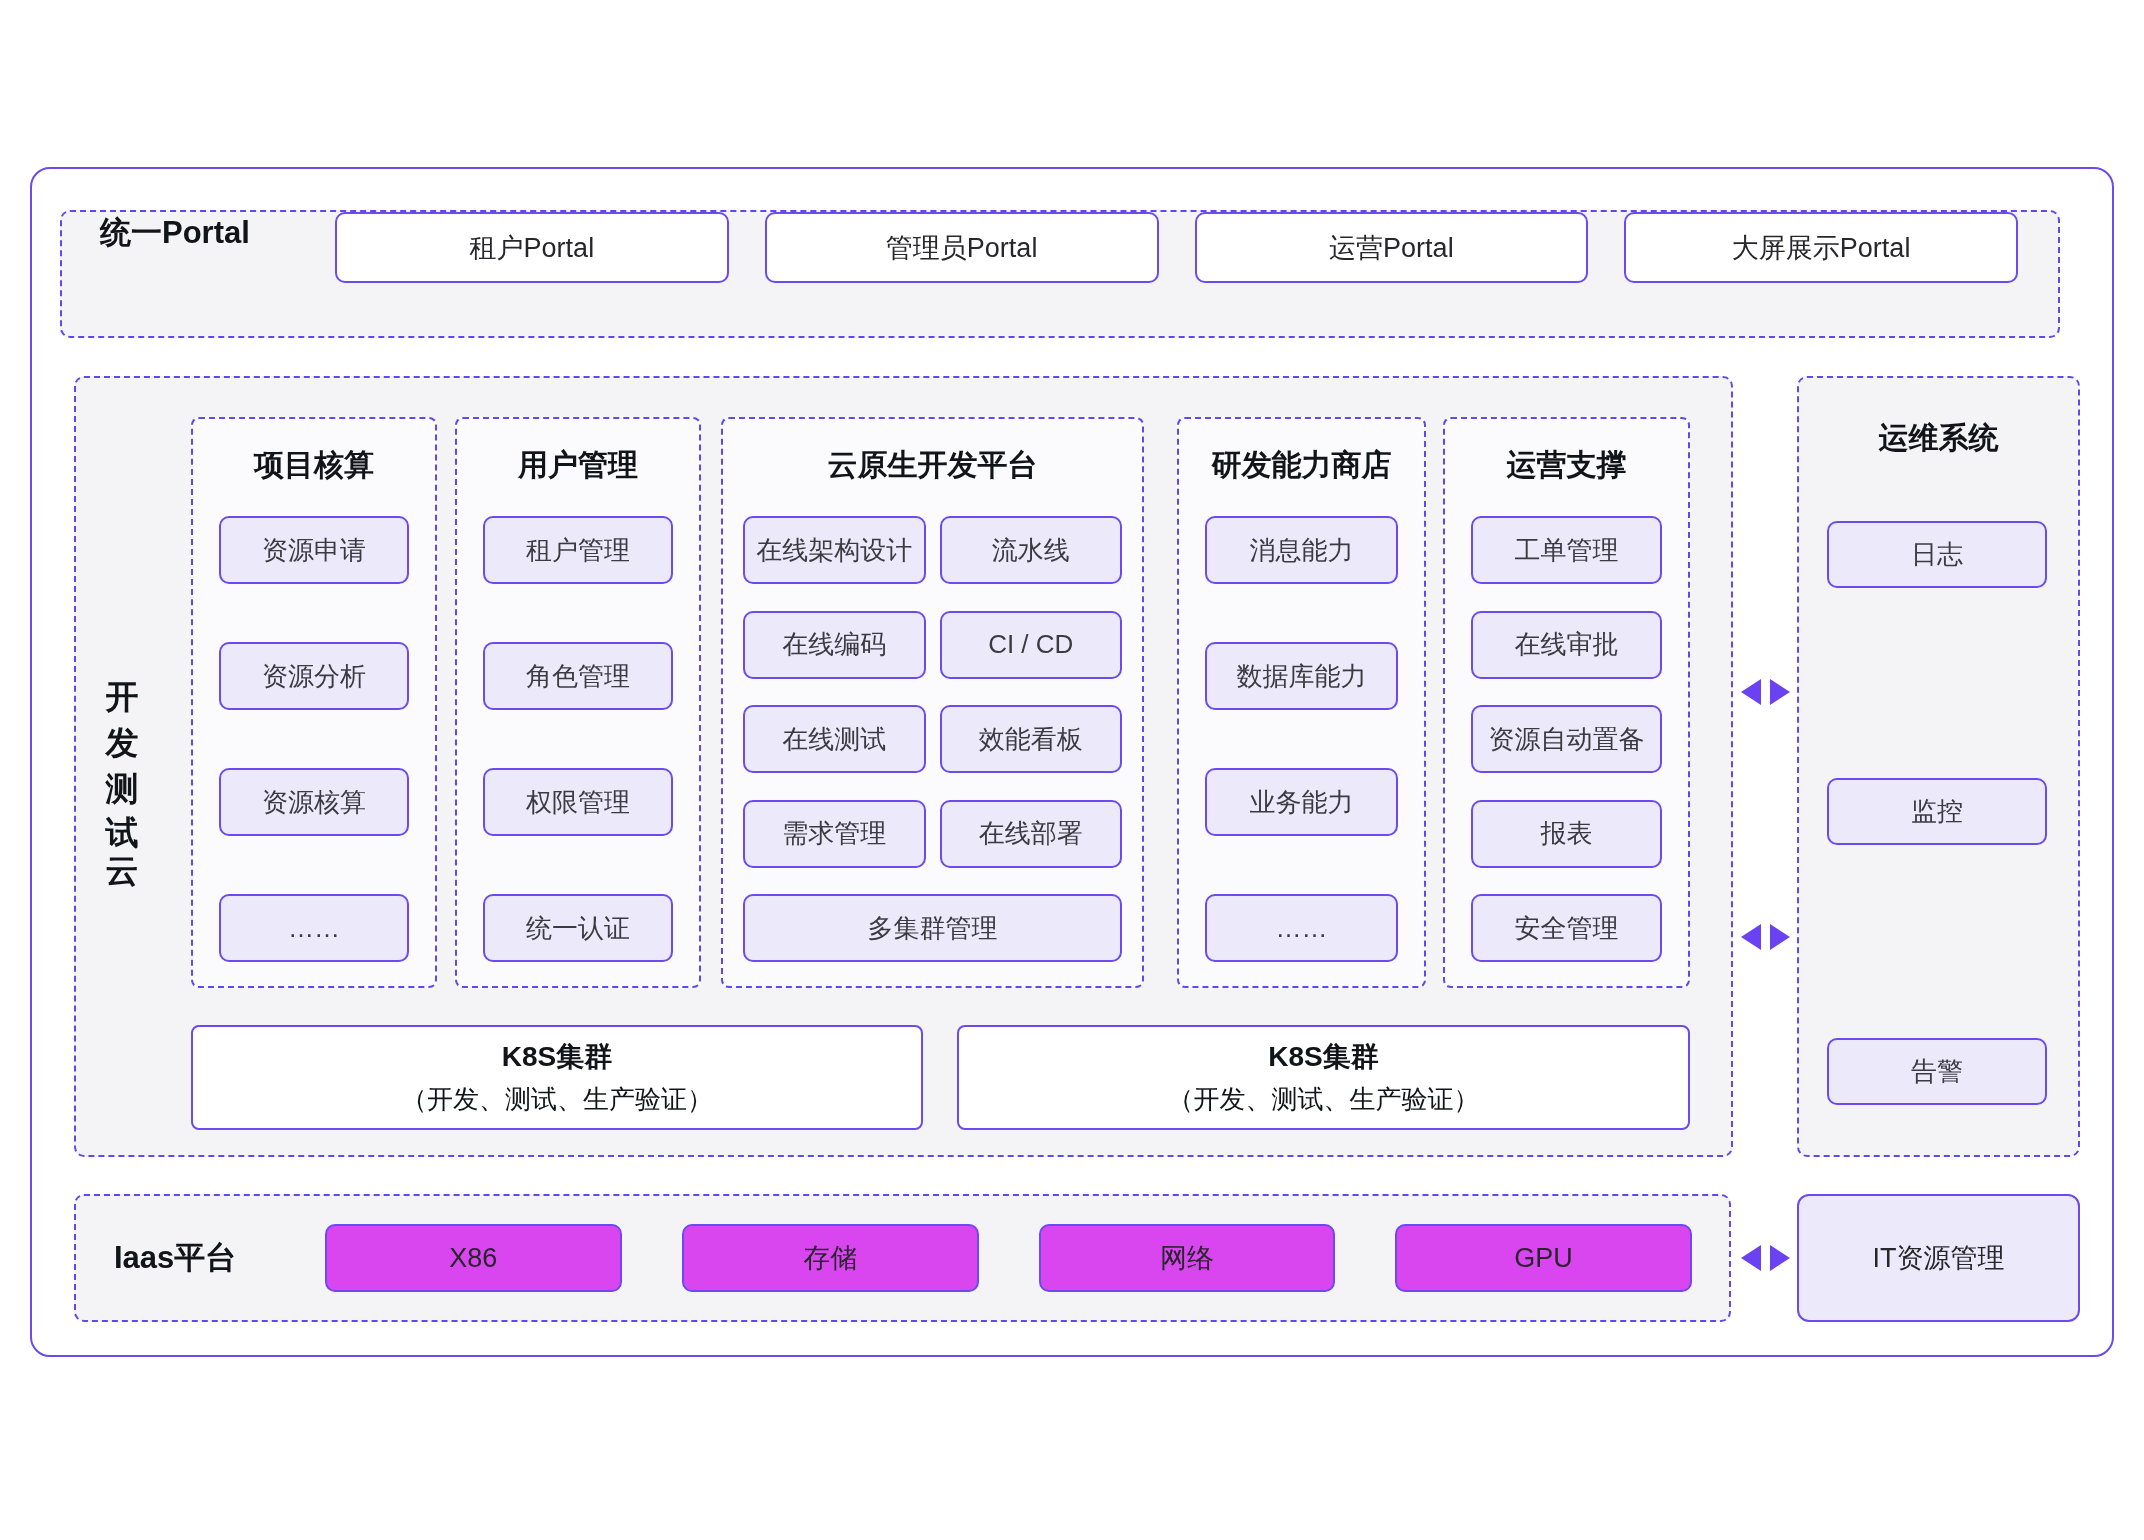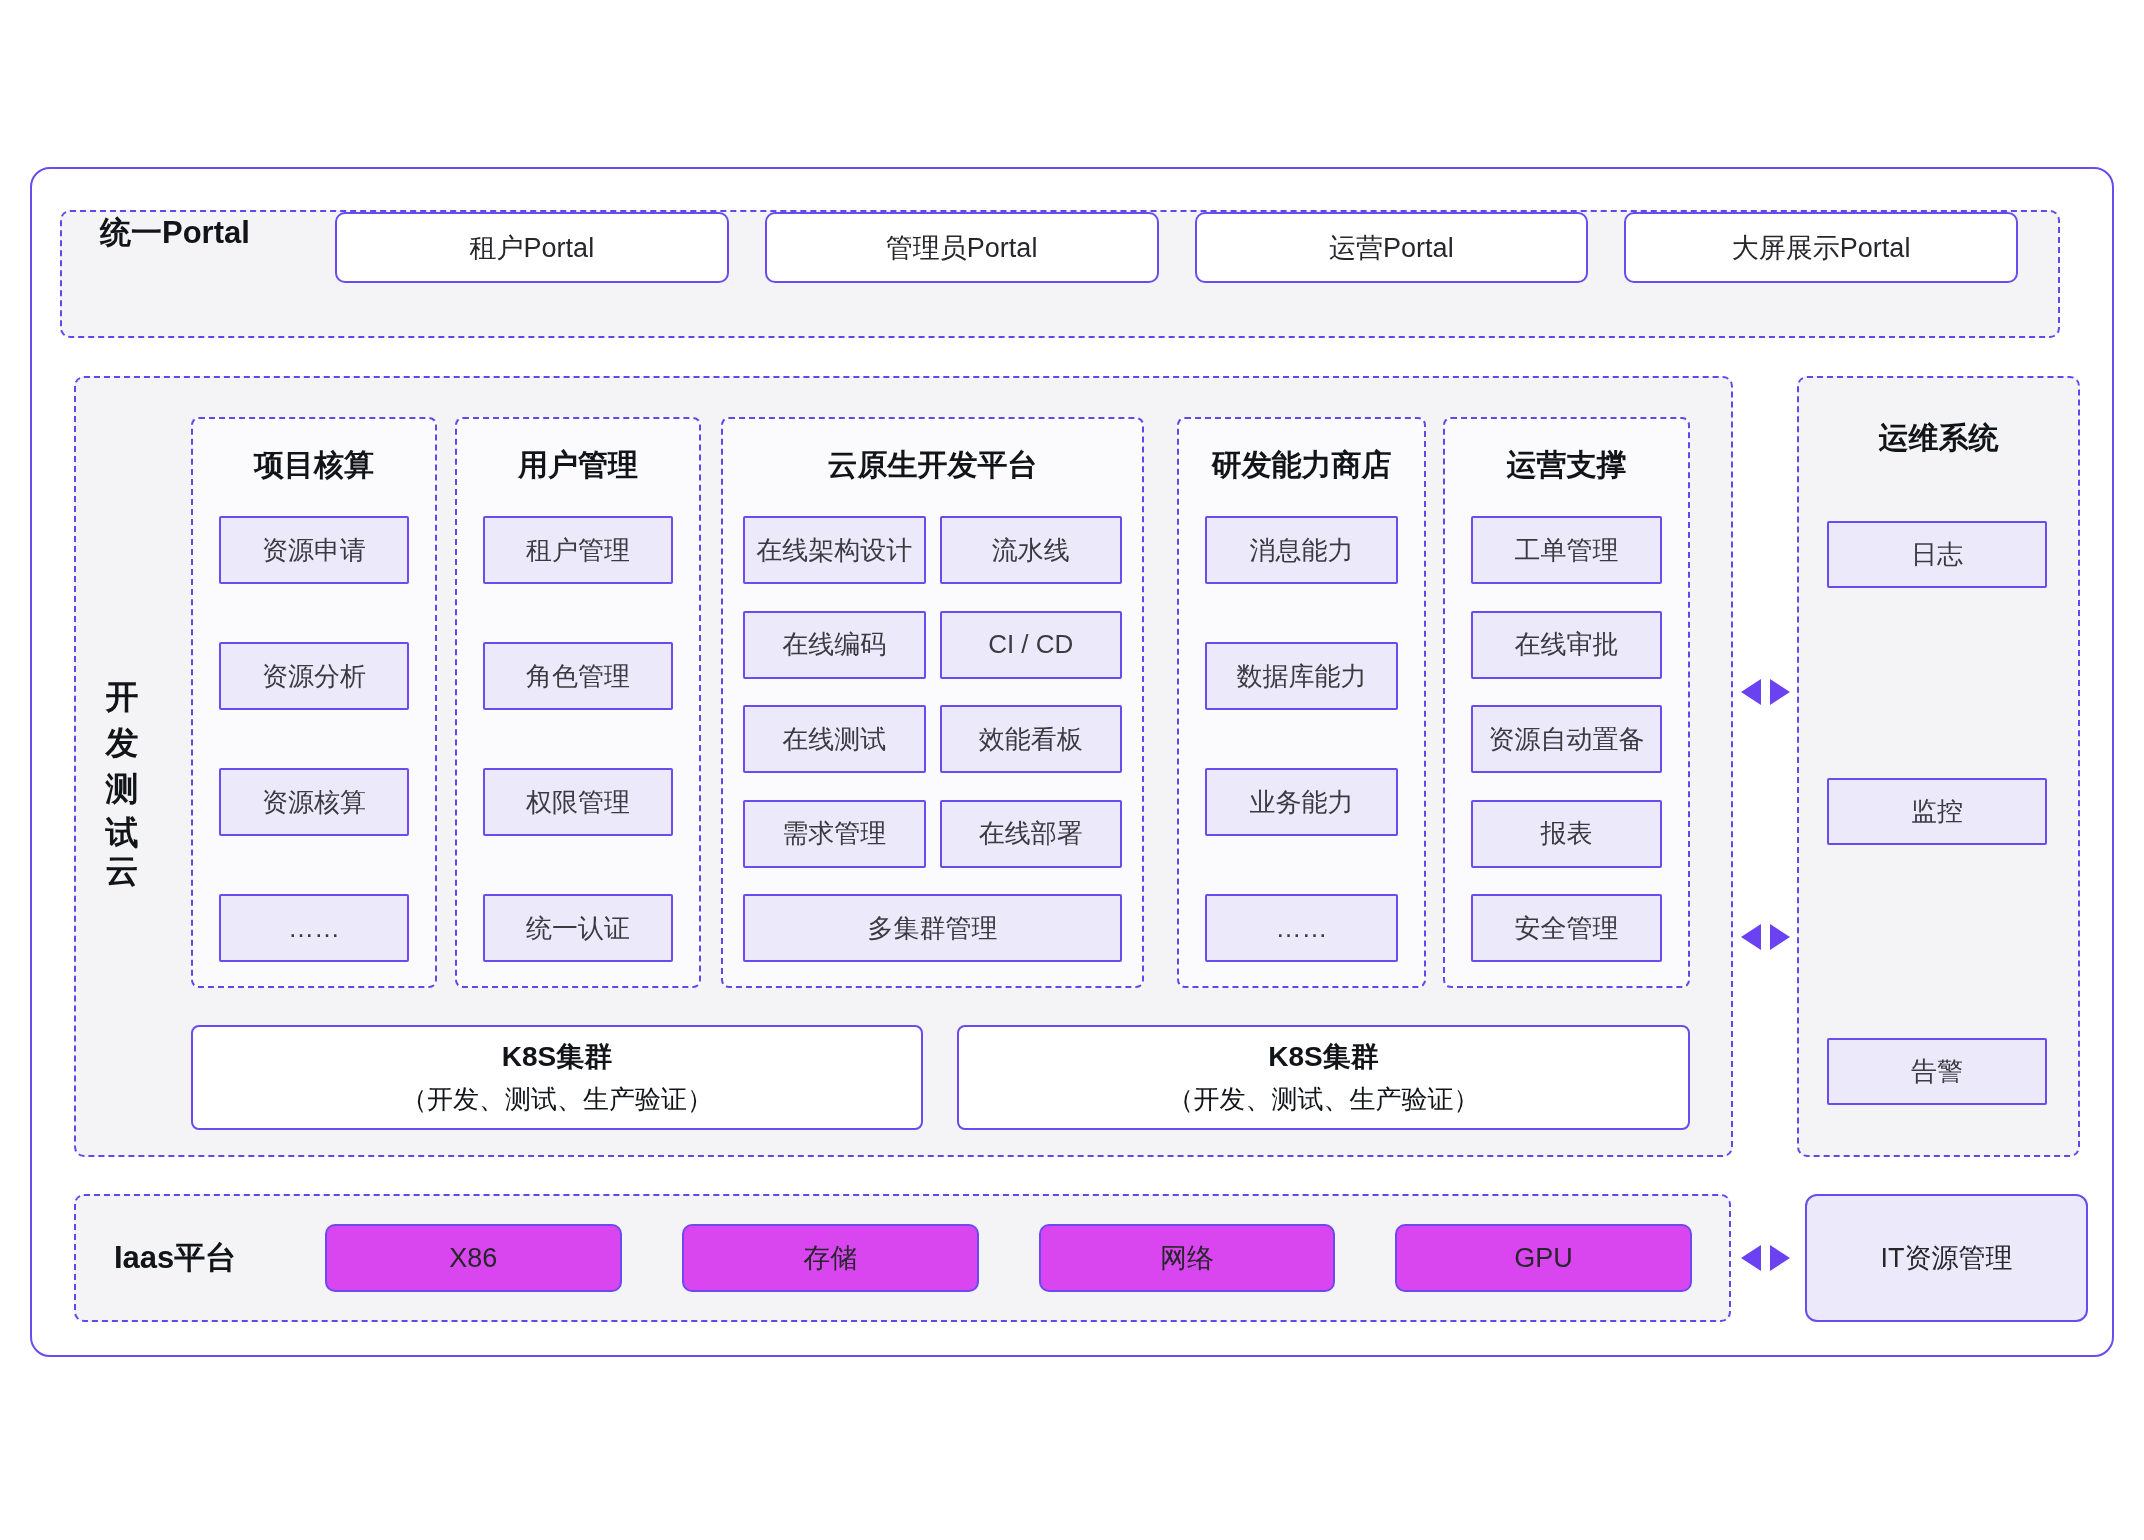--- a/index.html
+++ b/index.html
@@ -37,21 +37,21 @@
   .col{
     position:absolute;top:39px;height:571px;background:#fbfbfd;
     border:2px dashed #5f48ec;border-radius:8px;box-sizing:border-box;
   }
   .col-title{margin-top:26px;text-align:center;font-size:30px;font-weight:bold;color:#111418;}
   .chips{
     position:absolute;left:26px;right:26px;top:97px;bottom:24px;
     display:flex;flex-direction:column;justify-content:space-between;
   }
   .chip{
-    height:68px;background:#ece9fa;border:2px solid #6b4aef;border-radius:2px;
+    height:68px;background:#ece9fa;border:2px solid #6b4aef;border-radius:10px;
     display:flex;align-items:center;justify-content:center;
     font-size:26px;color:#3a3a40;box-sizing:border-box;
   }
   .c1{left:115px;width:246px;}
   .c2{left:379px;width:246px;}
   .c3{left:645px;width:423px;}
   .c4{left:1101px;width:249px;}
   .c5{left:1367px;width:247px;}
   .c3 .chips{left:20px;right:20px;}
   .pair{display:flex;gap:14px;}
@@ -77,21 +77,21 @@
   .iaas-boxes{flex:1;display:flex;gap:60px;}
   .ibox{
     flex:1;height:68px;background:#d946ef;border:2px solid #6b4aef;border-radius:10px;
     display:flex;align-items:center;justify-content:center;font-size:27px;color:#26262b;
     box-sizing:border-box;
   }
   
   .itbox{
     position:absolute;left:1765px;top:1025px;width:283px;height:128px;
     background:#ece9fa;border:2px solid #6b4aef;border-radius:12px;box-sizing:border-box;
-    display:flex;align-items:center;justify-content:center;font-size:27px;color:#26262b;margin-left:8px;
+    display:flex;align-items:center;justify-content:center;font-size:27px;color:#26262b;
   }
   
   .arrows{position:absolute;display:flex;gap:9px;width:49px;height:26px;}
   .tri{width:0;height:0;border-top:13px solid transparent;border-bottom:13px solid transparent;}
   .tri.left{border-right:20px solid #6b42f2;}
   .tri.right{border-left:20px solid #6b42f2;}
   .a1{left:1709px;top:510px;}
   .a2{left:1709px;top:755px;}
   .a3{left:1709px;top:1076px;}
 </style>

